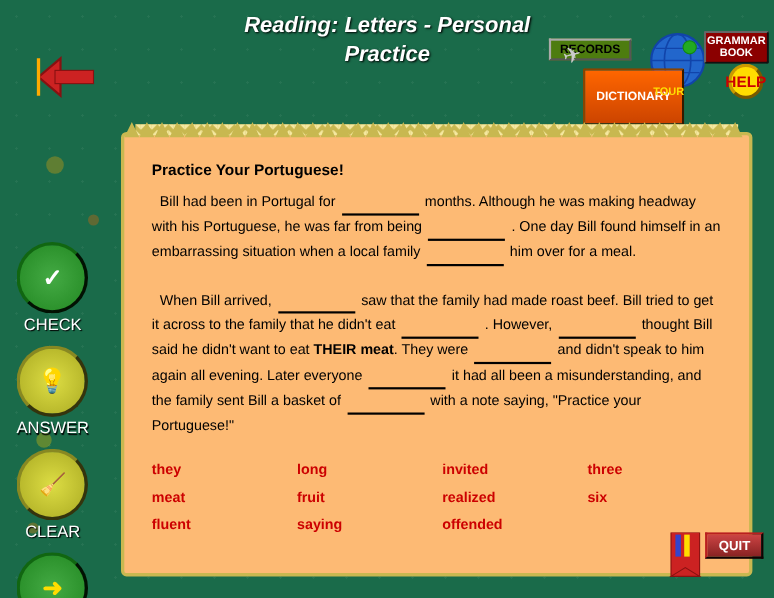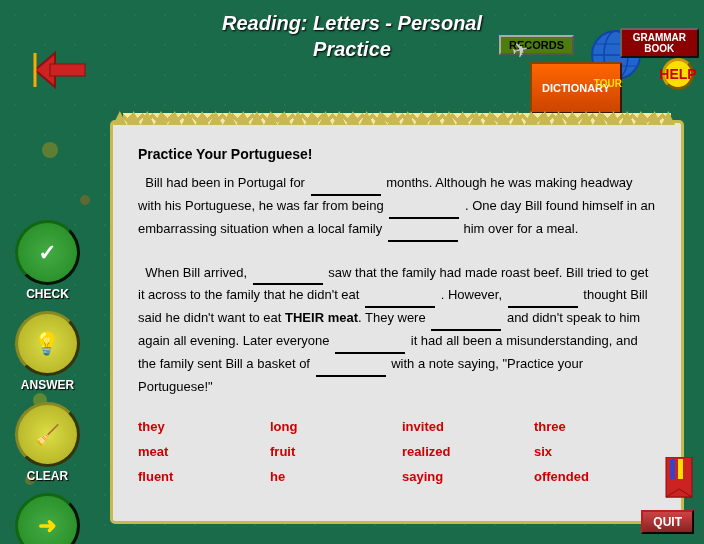--- a/index.html
+++ b/index.html
@@ -50,21 +50,21 @@
     }
     .back-arrow svg {
       width: 60px;
       height: 50px;
     }
 
     .grammar-book-btn {
       background: #8b0000;
       color: white;
       border: 2px outset #666;
-      padding: 2px 11px;
+      padding: 2px 1px;
       font-size: 10px;
       font-weight: bold;
       cursor: pointer;
       border-radius: 2px;
     }
 
     .help-btn {
       background: #ffdd00;
       border: 3px outset #cc9900;
       border-radius: 50%;
@@ -93,21 +93,21 @@
       border-radius: 2px;
     }
 
     
     .main-content {
       position: absolute;
       top: 120px;
       left: 110px;
       right: 20px;
       bottom: 20px;
-      background: #e5e5e5;
+      background: #fdba74;
       border: 3px solid #c8b850;
       border-radius: 5px;
       padding: 20px 25px;
     }
 
     
     .main-content::before {
       content: '';
       position: absolute;
       top: -10px;
@@ -195,22 +195,22 @@
       border-color: #888822;
     }
 
     .sidebar-btn.next {
       background: radial-gradient(circle, #44aa44, #228822);
       border-color: #116611;
     }
 
     .sidebar-label {
       color: white;
-      font-size: 12px;
-      font-weight: bold;
+      font-size: 15px;
+      font-weight: normal;
       text-shadow: 1px 1px 1px #000;
       margin-top: 2px;
     }
 
     
     .icon-check {
       color: white;
       font-size: 22px;
       font-weight: bold;
     }
@@ -375,21 +375,20 @@
       <span class="word-choice">invited</span>
 
       <span class="word-choice">three</span>
       <span class="word-choice">meat</span>
       <span class="word-choice">fruit</span>
 
       <span class="word-choice">realized</span>
       <span class="word-choice">six</span>
       <span class="word-choice">fluent</span>
 
-      <span class="word-choice">he</span>
       <span class="word-choice">saying</span>
       <span class="word-choice">offended</span>
     </div>
   </div>
 </div>
 
 <div class="sidebar">
 
   <div style="display:flex;flex-direction:column;align-items:center;">
     <button class="sidebar-btn check">
@@ -413,21 +412,21 @@
   </div>
 
   <div style="display:flex;flex-direction:column;align-items:center;margin-top:5px;">
     <button class="sidebar-btn next">
       <span class="icon-arrow">➜</span>
     </button>
 
   </div>
 </div>
 
-<div style="position:absolute;bottom:10px;right:10px;display:flex;flex-direction:column;align-items:flex-end;gap:3px;">
+<div style="position:absolute;bottom:10px;right:10px;display:flex;flex-direction:row;align-items:flex-start;gap:3px;">
 
   <svg width="30" height="50">
     <rect x="2" y="0" width="26" height="40" fill="#cc2222" stroke="#881111" stroke-width="1"></rect>
     <rect x="6" y="2" width="5" height="20" fill="#3344cc"></rect>
     <rect x="14" y="2" width="5" height="20" fill="#ffdd00"></rect>
     <polygon points="2,40 15,32 28,40" fill="#cc2222" stroke="#881111" stroke-width="1"></polygon>
   </svg>
   <button style="background:linear-gradient(to bottom,#cc4444,#882222);color:white;border:2px outset #661111;padding:3px 10px;font-size:12px;font-weight:bold;cursor:pointer;">QUIT</button>
 </div>
 

